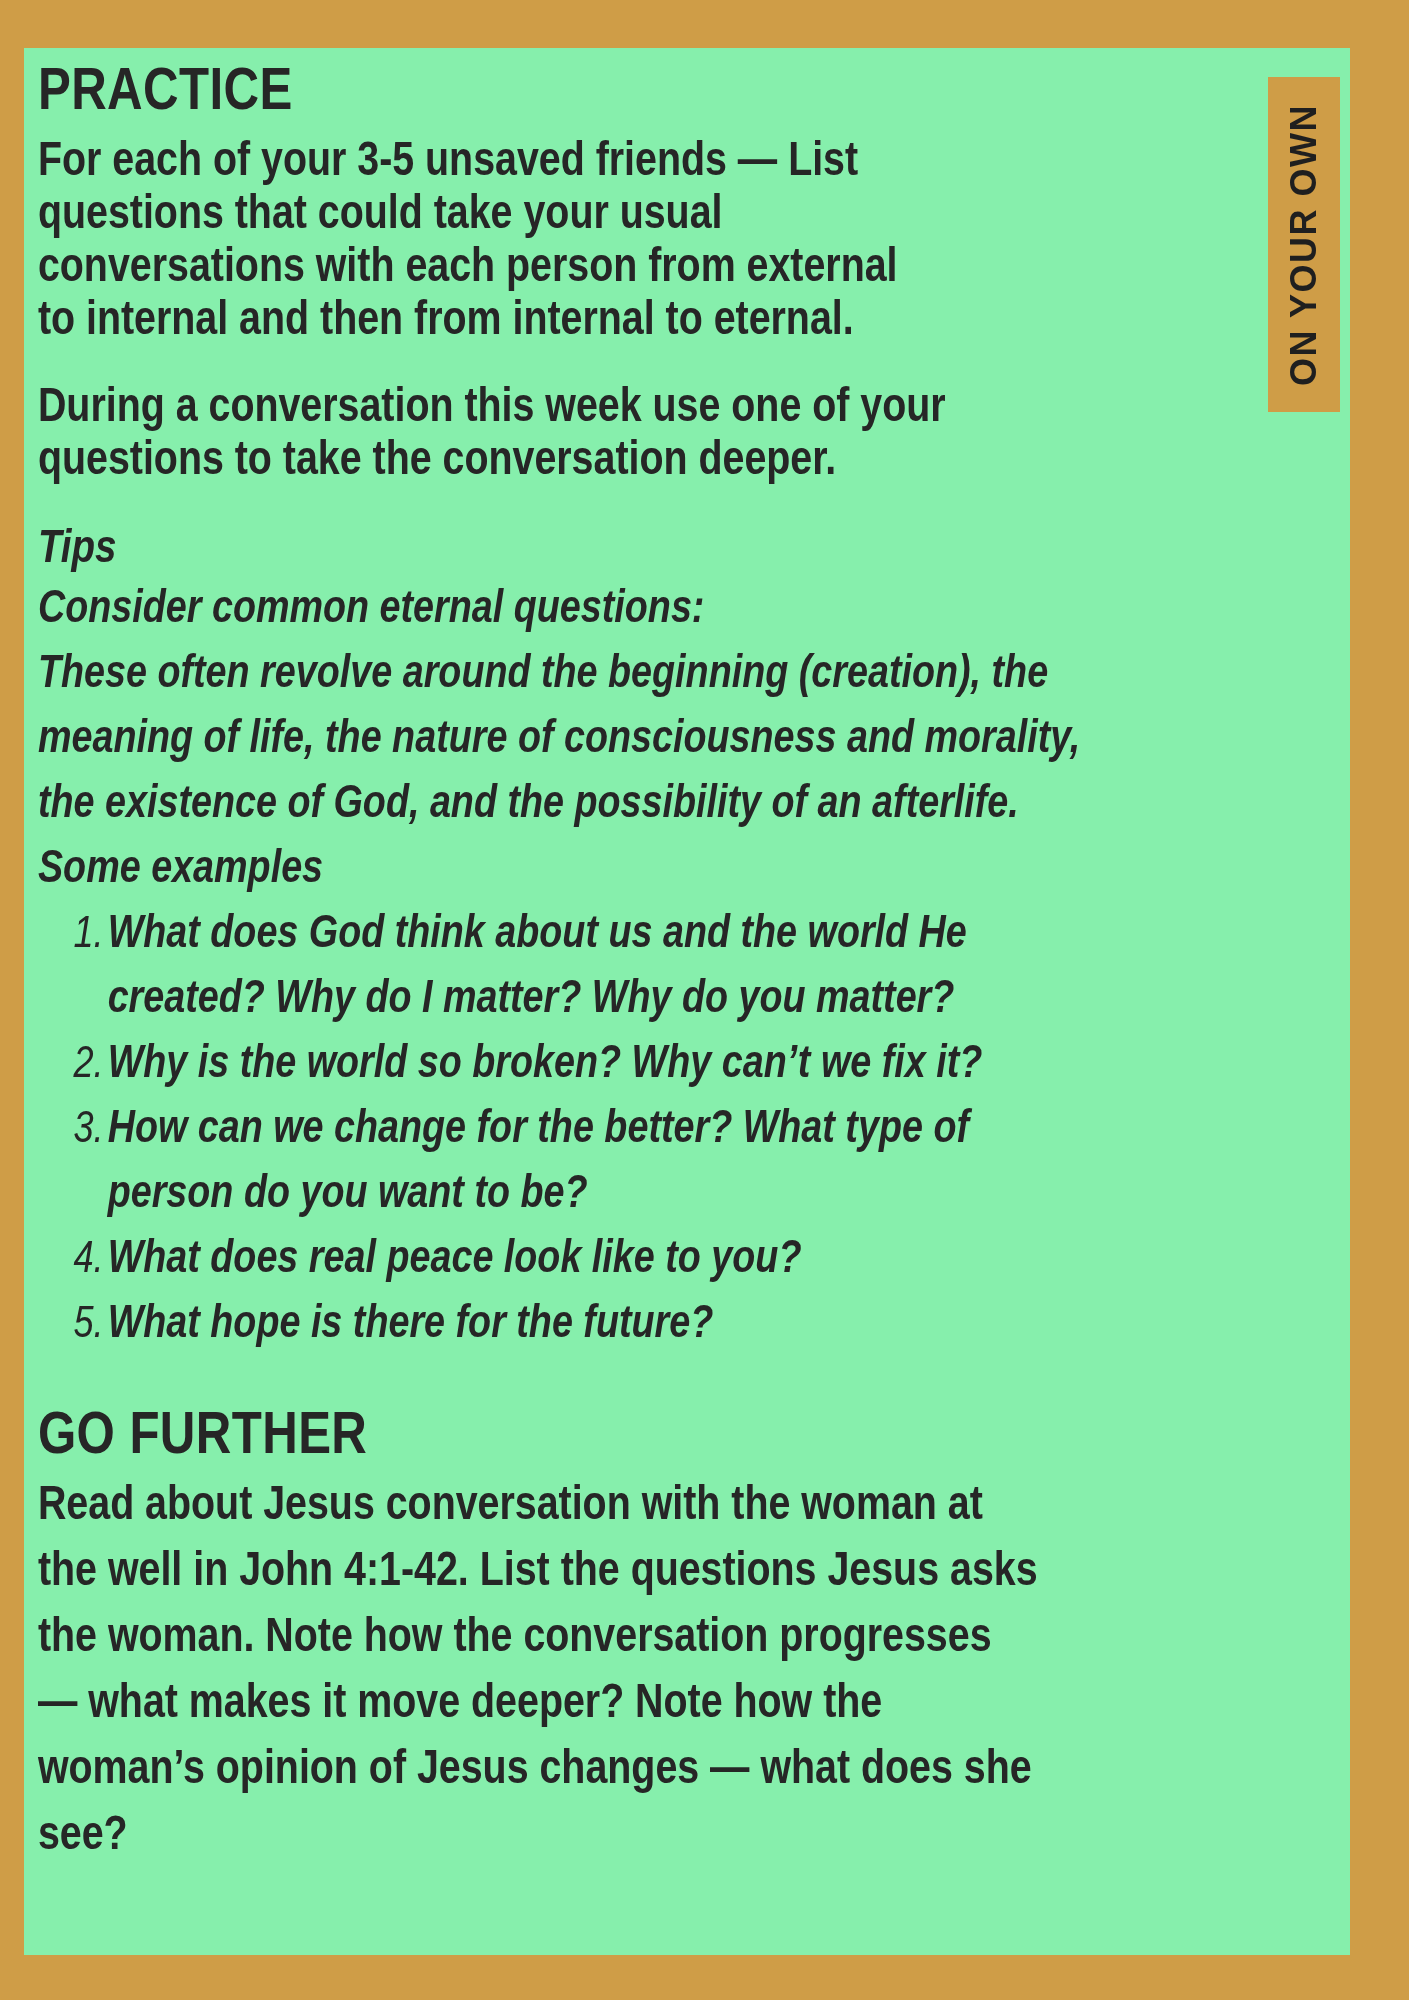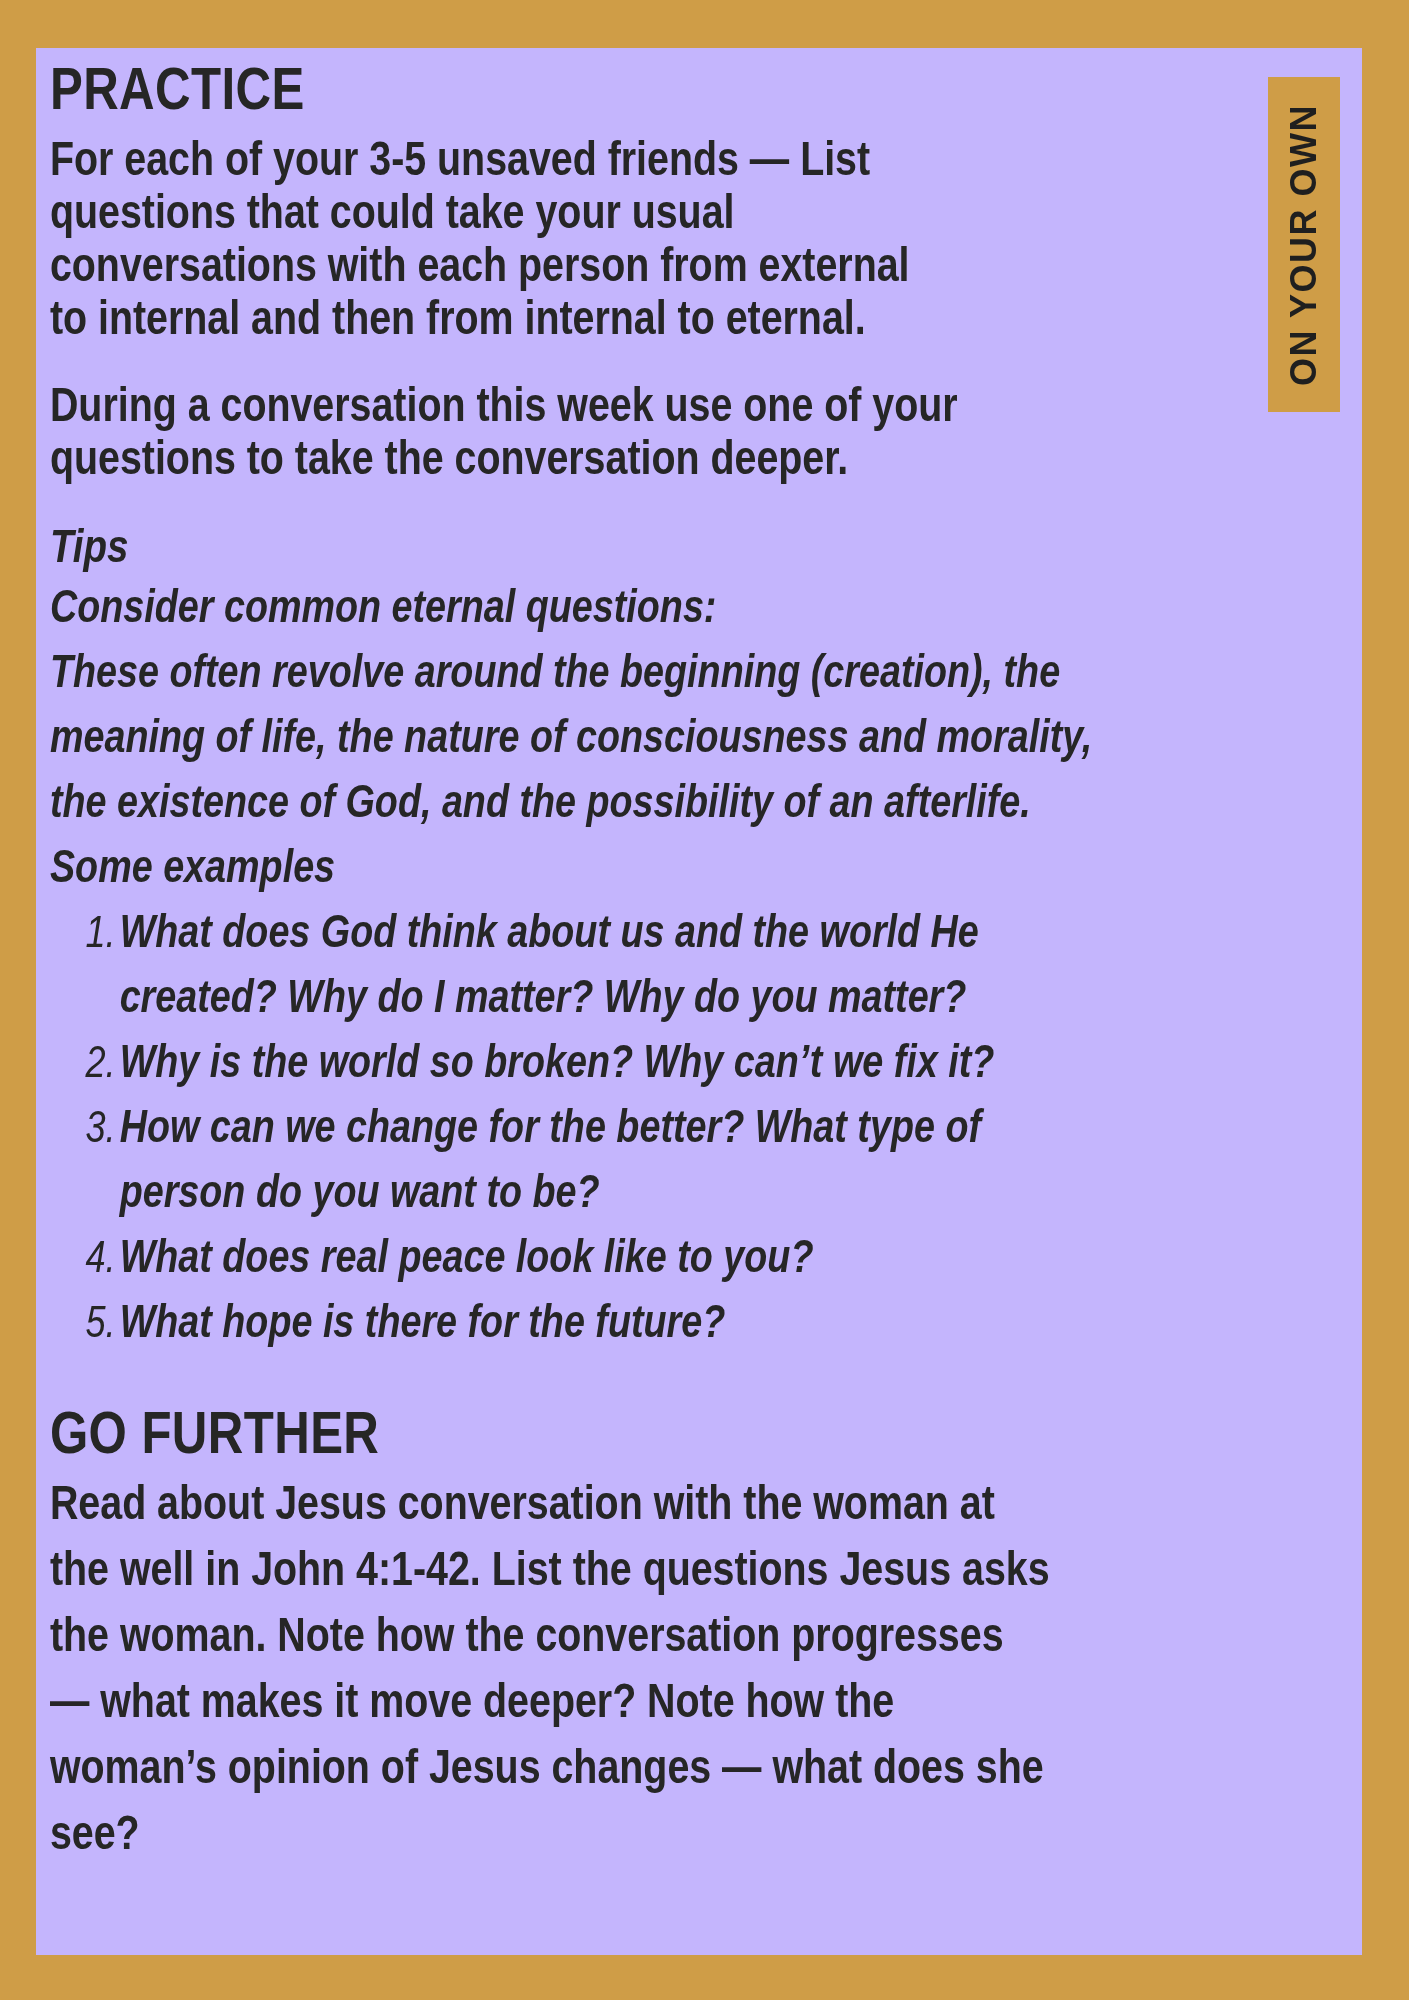--- a/index.html
+++ b/index.html
@@ -6,23 +6,23 @@
   body{
     width:1409px;height:2000px;
     background:#CF9D47;
     font-family:"Liberation Sans","DejaVu Sans",sans-serif;
     color:#262626;
     overflow:hidden;
     position:relative;
   }
   .sheet{
     position:absolute;
-    left:36px;top:48px;
+    left:24px;top:48px;
     width:1326px;height:1907px;
-    background:#c4b5fd;
+    background:#86efac;
   }
   .content{
     padding:10px 20px 0 17px;
     transform:scaleX(0.82);
     transform-origin:left top;
     width:1580px;
   }
   .h1{
     font-size:60px;
     font-weight:700;

